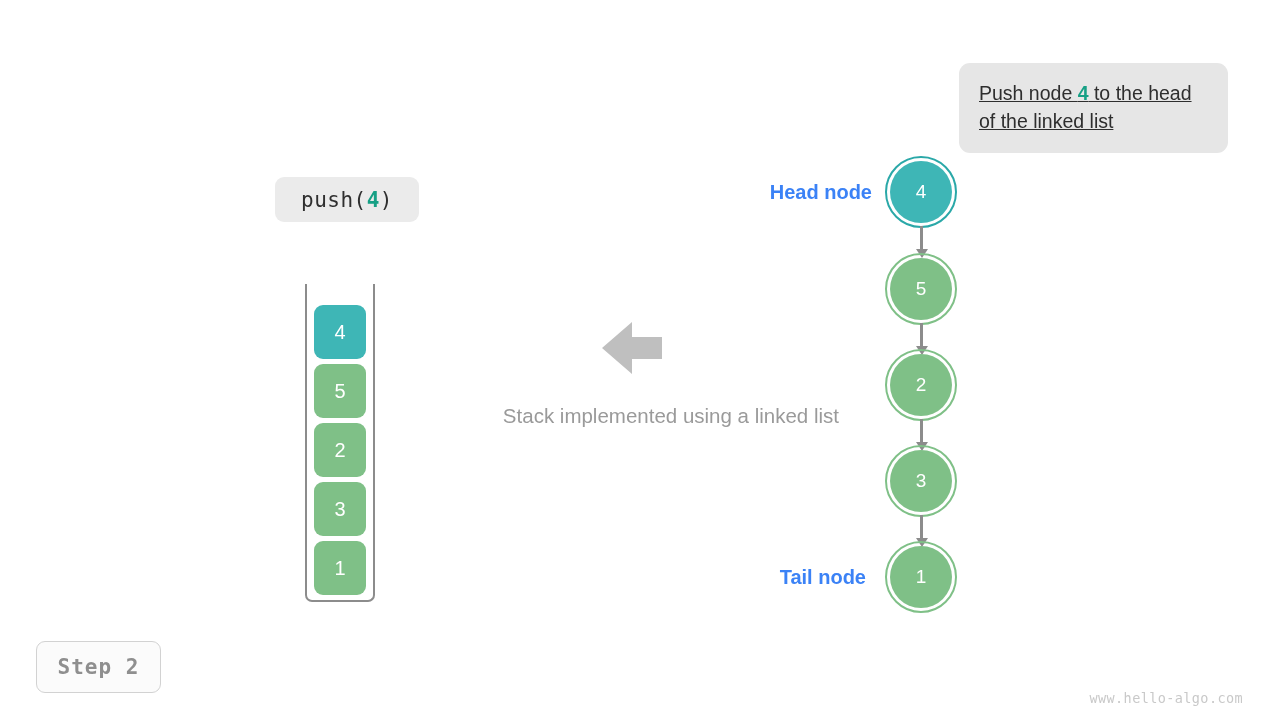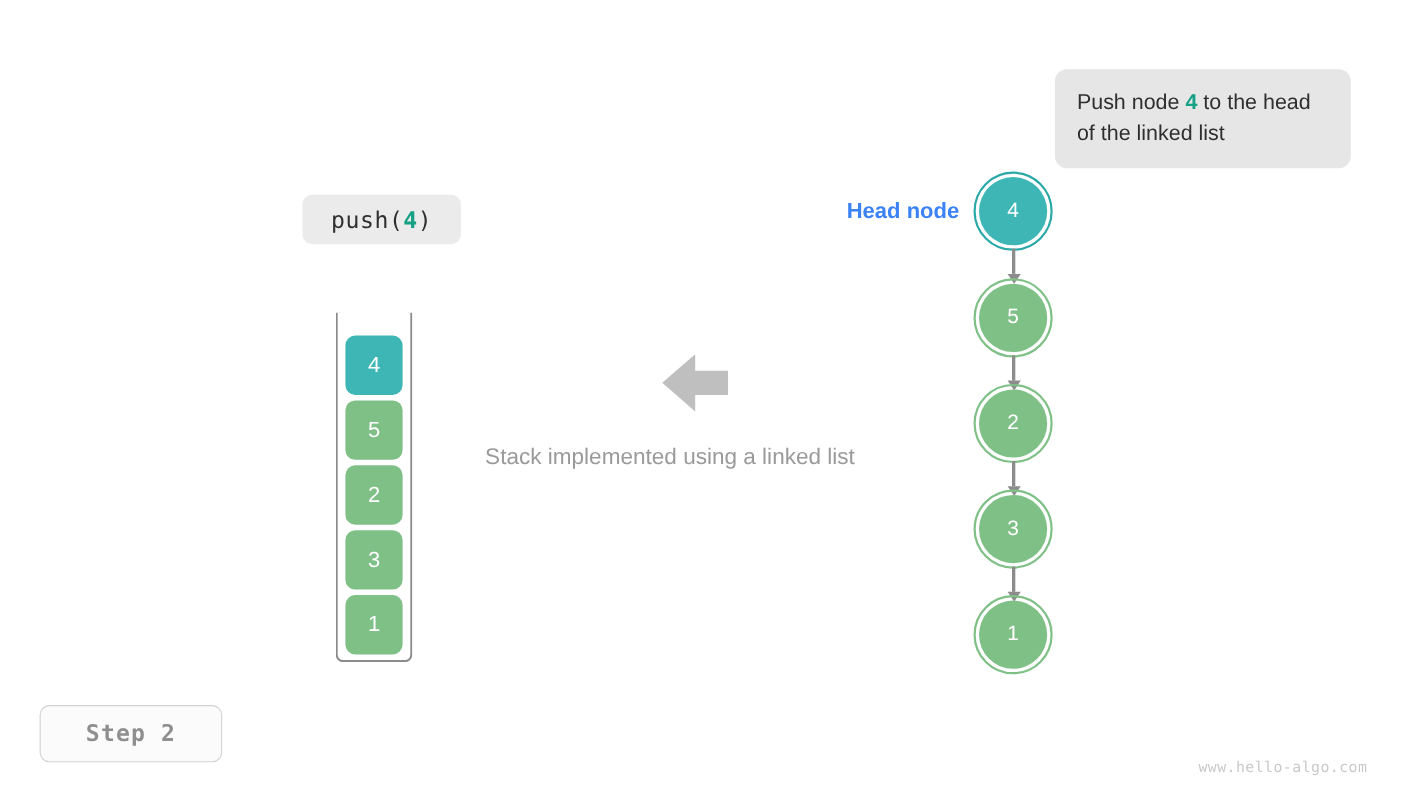--- a/index.html
+++ b/index.html
@@ -25,20 +25,21 @@
     left: 959px;
     top: 63px;
     width: 269px;
     box-sizing: border-box;
     padding: 17px 20px 18px 20px;
     background: #e6e6e6;
     border-radius: 11px;
     color: #2e2e2e;
     font-size: 19.5px;
     line-height: 1.42;
+    text-decoration: underline;
   }
   .tooltip-box .hl {
     color: #16a085;
     font-weight: bold;
   }
 
   
   .push-chip {
     position: absolute;
     left: 275px;
@@ -107,21 +108,21 @@
     left: 602px;
     top: 320px;
   }
 
   
   .centre-caption {
     position: absolute;
     left: 441px;
     top: 404px;
     width: 398px;
-    text-align: left;
+    text-align: right;
     color: #9a9a9a;
     font-size: 20.5px;
   }
 
   
   .linked-list {
     position: absolute;
     left: 860px;
     top: 160px;
     width: 130px;
@@ -186,21 +187,21 @@
     white-space: nowrap;
   }
   .label-head { left: 600px; top: 181px; width: 272px; }
   .label-tail { left: 600px; top: 566px; width: 266px; }
 
   
   .step-badge {
     position: absolute;
     left: 36px;
     top: 641px;
-    width: 166px;
+    width: 125px;
     height: 52px;
     box-sizing: border-box;
     background: #fbfbfb;
     border: 1.6px solid #d2d2d2;
     border-radius: 9px;
     display: flex;
     align-items: center;
     justify-content: center;
     font-family: "DejaVu Sans Mono", monospace;
     font-size: 21px;
@@ -303,18 +304,19 @@
       <div class="head" style="top:23px;"></div>
     </div>
 
     <div class="node green" style="top:386px;">
       <span class="ring"></span>
       <span class="node-val">1</span>
     </div>
   </div>
 
   <div class="side-label label-head">Head node</div>
+  <div class="side-label label-tail">Tail node</div>
 
   <div class="step-badge">Step 2</div>
 
   <div class="watermark">www.hello-algo.com</div>
 
 </div>
 
 </body></html>

